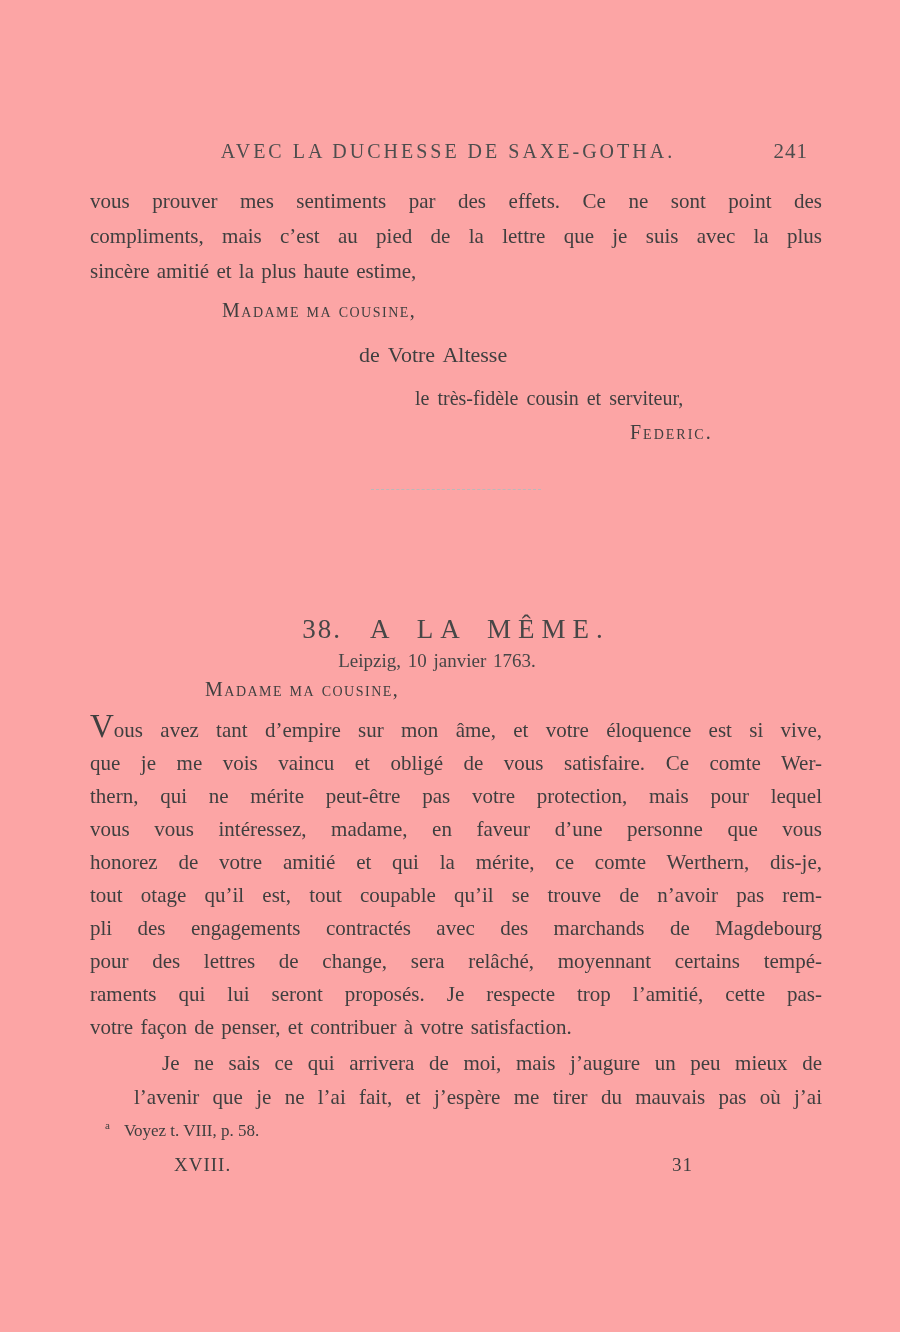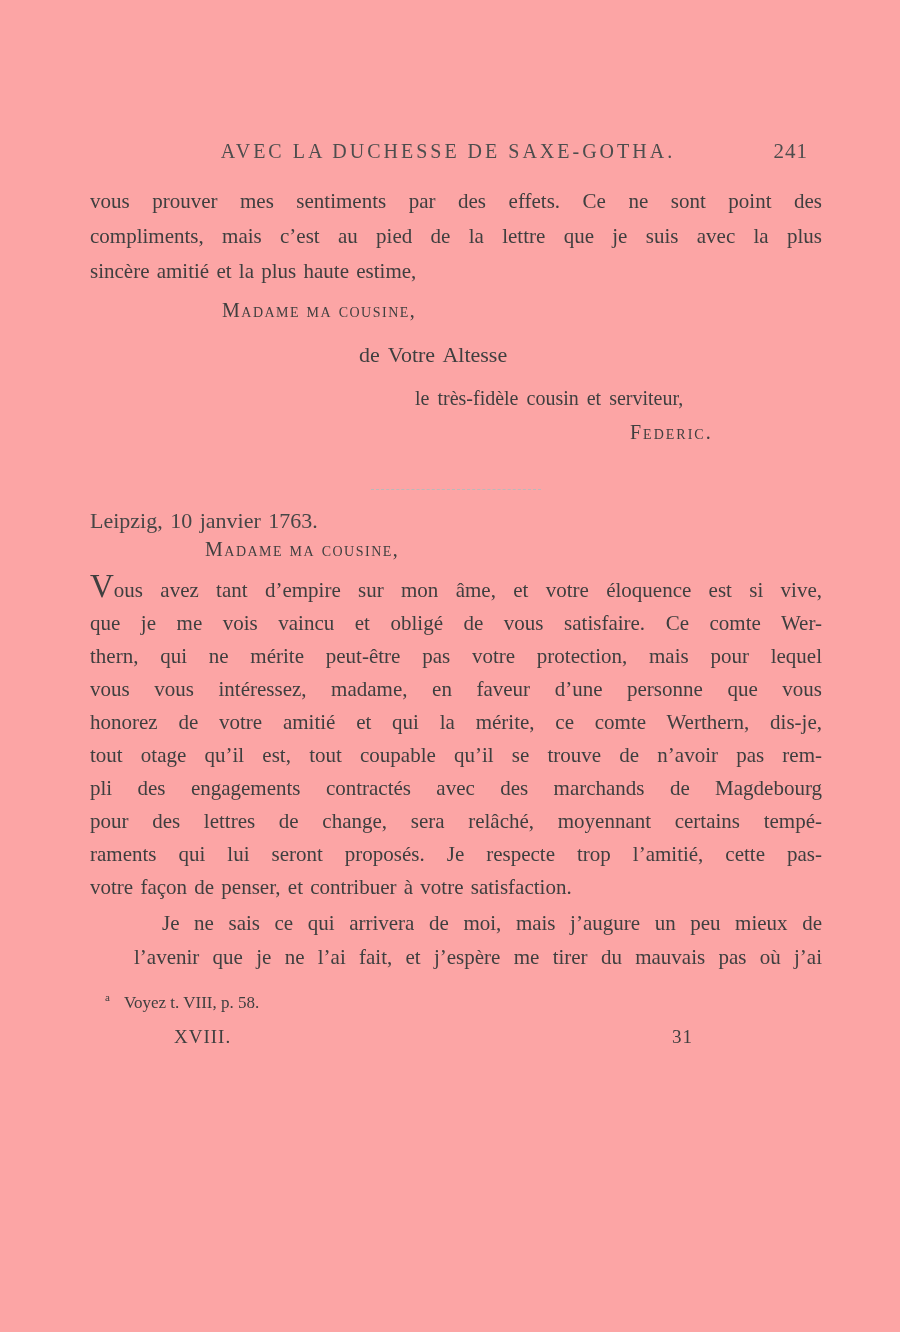--- a/index.html
+++ b/index.html
@@ -35,36 +35,36 @@
   .signature { margin-top:12px; margin-left:540px; font-variant:small-caps;
                font-size:20px; line-height:22px; letter-spacing:2px; }
 
   .divider { margin:46px auto 0 auto; width:170px; height:0;
              border-top:1px dashed #b9b9b9; }
 
   .heading { margin-top:122px; text-align:center; font-size:27px; line-height:34px; color:#474747; }
   .heading .num { letter-spacing:2px; margin-right:28px; }
   .heading .ttl { letter-spacing:7px; word-spacing:8px; }
 
-  .dateline { margin-top:20px; text-align:left; padding-right:38px;
-              font-size:22px; line-height:22px; word-spacing:2px; color:#464646; }
+  .dateline { margin-top:4px; text-align:center; padding-right:38px;
+              font-size:19px; line-height:22px; word-spacing:2px; color:#464646; }
 
   .sal2 { margin-top:6px; margin-left:115px; font-variant:small-caps;
           font-size:20px; line-height:22px; letter-spacing:1.5px; }
 
   .para1 { margin-top:10px; }
   .para1 .line { line-height:33px; }
   .initial { font-size:33px; }
   sup.note { font-size:12px; vertical-align:super; line-height:0; }
 
   .para2 { margin-top:2px;margin-left:44px; }
   .para2 .line { line-height:34px; }
   .indent { text-indent:28px; }
 
-  .footnote { margin-top:18px; margin-left:15px; font-size:17px; line-height:22px; }
+  .footnote { margin-top:6px; margin-left:15px; font-size:17px; line-height:22px; }
   .footnote .fn-text { margin-left:14px; }
   .footnote sup.note { font-size:11px; }
 
   .footer { position:relative; margin-top:12px; height:22px; font-size:19px; line-height:22px; }
   .footer .vol { position:absolute; left:84px; letter-spacing:1px; }
   .footer .sig { position:absolute; left:582px; letter-spacing:1px;text-align:right; }
 </style>
 </head>
 <body>
 
@@ -82,20 +82,23 @@
       <div class="line">sincère amitié et la plus haute estime,</div>
     </div>
 
     <div class="sal1">Madame ma cousine,</div>
     <div class="closing1">de Votre Altesse</div>
     <div class="closing2">le très-fidèle cousin et serviteur,</div>
     <div class="signature">Federic.</div>
 
     <div class="divider"></div>
 
+    <div class="heading">
+      <span class="num">38.</span><span class="ttl">A LA MÊME.</span>
+    </div>
 
     <div class="dateline">Leipzig, 10 janvier 1763.</div>
 
     <div class="sal2">Madame ma cousine,</div>
 
     <div class="para1">
       <div class="line jline"><span class="initial">V</span><span>ous avez tant d’empire sur mon âme, et votre éloquence est si vive,</span></div>
       <div class="line jline">que je me vois vaincu et obligé de vous satisfaire. Ce comte Wer-</div>
       <div class="line jline">thern, qui ne mérite peut-être pas votre protection, mais pour lequel</div>
       <div class="line jline">vous vous intéressez, madame, en faveur d’une personne que vous</div>

